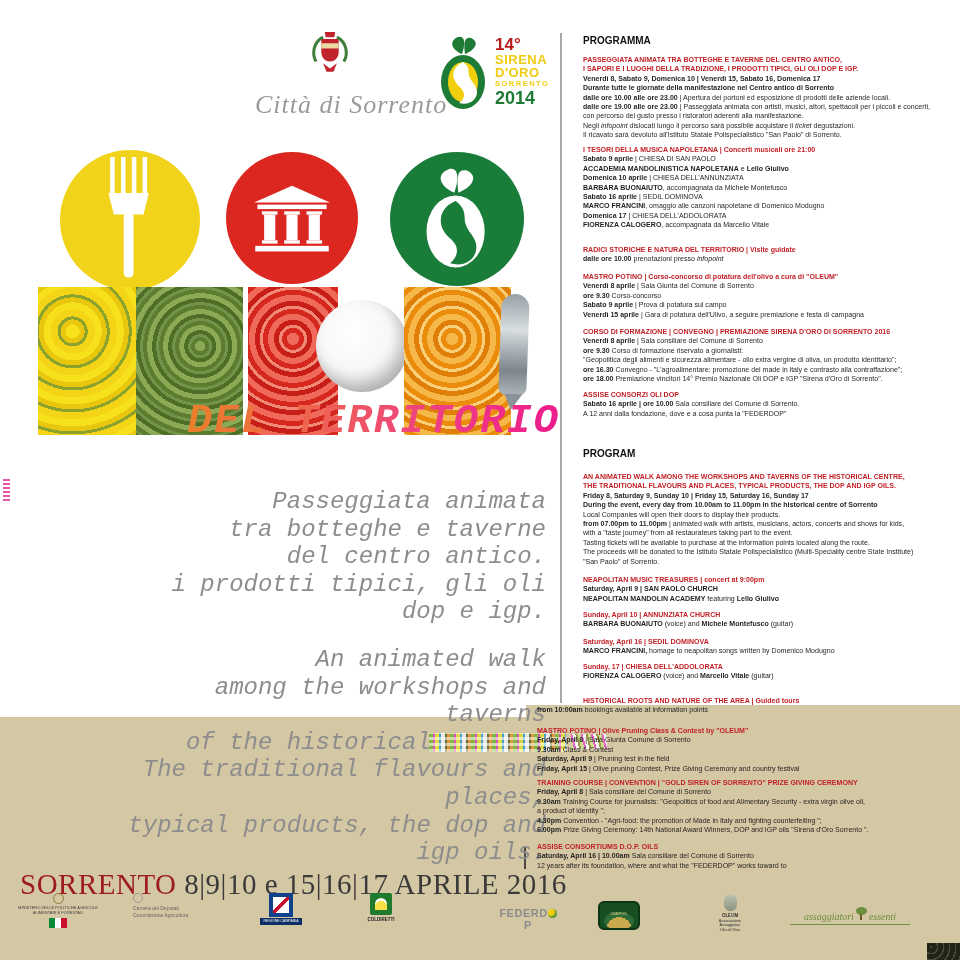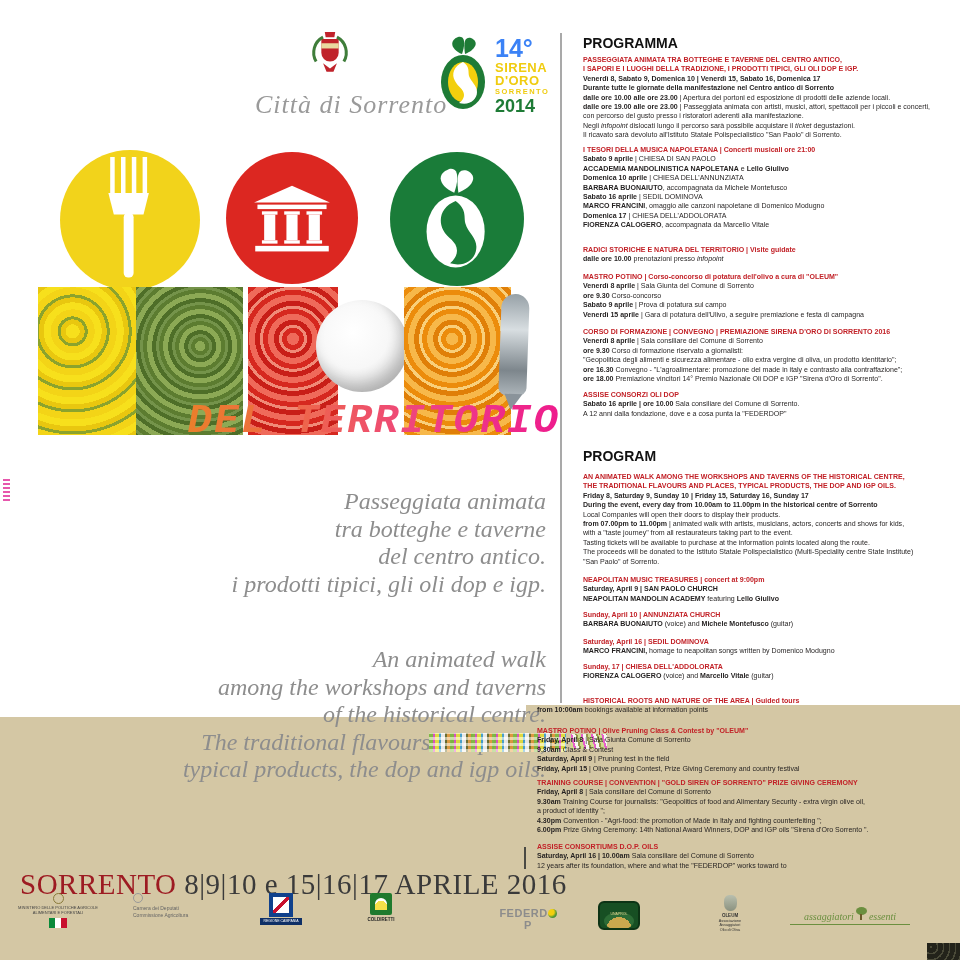--- a/index.html
+++ b/index.html
@@ -8,21 +8,21 @@
   
   .tan-strip{position:absolute;left:0;top:705px;width:960px;height:255px;background:#d4c7a4;}
   .white-notch{position:absolute;left:0;top:705px;width:526px;height:12px;background:#fff;}
   .divider-v{position:absolute;left:560px;top:33px;width:2px;height:670px;background:#a9a9a9;}
   .divider-dark{position:absolute;left:524px;top:847px;width:2px;height:22px;background:#4a4a44;}
   
   .city-logo{position:absolute;left:255px;top:30px;width:150px;text-align:center;}
   .city-name{font-family:"Liberation Serif",serif;font-style:italic;font-size:26px;color:#9a9a9a;letter-spacing:1px;white-space:nowrap;}
   .event-logo{position:absolute;left:438px;top:36px;display:flex;gap:5px;}
   .event-text{display:flex;flex-direction:column;line-height:1;}
-  .ev-num{color:#3b82f6;font-weight:bold;font-size:25px;}
+  .ev-num{color:#b91c1c;font-weight:bold;font-size:17px;}
   .ev-sirena,.ev-doro{color:#f0cc10;font-weight:bold;font-size:13px;letter-spacing:.5px;}
   .ev-sorrento{color:#f0cc10;font-weight:bold;font-size:7.5px;letter-spacing:1.5px;margin-top:1px;}
   .ev-year{color:#1e7b36;font-weight:bold;font-size:18px;margin-top:1px;}
   
   .circle{position:absolute;border-radius:50%;display:flex;align-items:center;justify-content:center;}
   .c-yellow{left:60px;top:150px;width:140px;height:140px;background:#f2d31b;}
   .c-red{left:226px;top:152px;width:132px;height:132px;background:#dc2721;}
   .c-green{left:390px;top:152px;width:134px;height:134px;background:#1a7c39;}
   
   .vletter{position:absolute;top:287px;font-size:148px;line-height:1;font-weight:bold;
@@ -38,31 +38,31 @@
         border-radius:50% 50% 35% 35%/14% 14% 8% 8%;
         background:linear-gradient(180deg,#97a1a7,#d8dee1 35%,#7d868c 75%,#aeb6bb);}
   .fish::after{content:"";position:absolute;left:5px;bottom:-14px;width:0;height:0;
         border-left:9px solid transparent;border-right:9px solid transparent;border-top:16px solid #8a939a;transform:skewX(-8deg);}
   
   .del-terr{position:absolute;left:140px;top:398px;width:420px;text-align:right;
         font-family:Liberation Mono, monospace;font-style:italic;font-weight:bold;font-size:41px;letter-spacing:2px;
         background:linear-gradient(90deg,#e8891f 0%,#ee6a44 35%,#ef3f86 70%,#ee1b8d 100%);
         -webkit-background-clip:text;background-clip:text;color:transparent;white-space:nowrap;}
   .itblock,.enblock{position:absolute;left:118px;width:428px;text-align:right;
-        font-family:Liberation Serif, serif;font-style:italic;font-size:24px;line-height:27.6px;color:#8d8d8d;}
+        font-family:Liberation Mono, monospace;font-style:italic;font-size:24px;line-height:27.6px;color:#8d8d8d;}
   .itblock{top:488px;}
   .enblock{top:646px;}
   .pink-mark{position:absolute;left:3px;top:479px;width:7px;height:22px;opacity:.85;
         background:repeating-linear-gradient(180deg,#e23a9e 0 2px,rgba(255,255,255,0) 2px 4px);}
   
   .date-line{position:absolute;left:20px;top:840px;font-family:"Liberation Serif",serif;font-size:29px;
         color:#3a3a3a;letter-spacing:.5px;white-space:nowrap;margin-top:28px;}
   .date-city{color:#9d1b22;}
   
-  .ptitle{position:absolute;left:583px;font-weight:bold;font-size:14px;color:#111;}
+  .ptitle{position:absolute;left:583px;font-weight:bold;font-size:10px;color:#111;}
   .pcol{position:absolute;width:432px;transform:scaleX(0.88);transform-origin:left top;
         font-size:8px;line-height:9.4px;color:#221f1f;}
   #col-it,#col-en{left:583px;top:0;}
   #col-en2{left:537px;top:0;}
   .sec{position:absolute;left:0;white-space:nowrap;}
   .hline{color:#c22127;font-weight:bold;}
   .seg-b{font-weight:bold;}
   .seg-i{font-style:italic;}
   .seg-rb{color:#c22127;font-weight:bold;}
   .bookings{position:absolute;left:537px;top:705px;font-size:8px;line-height:9.4px;color:#221f1f;

